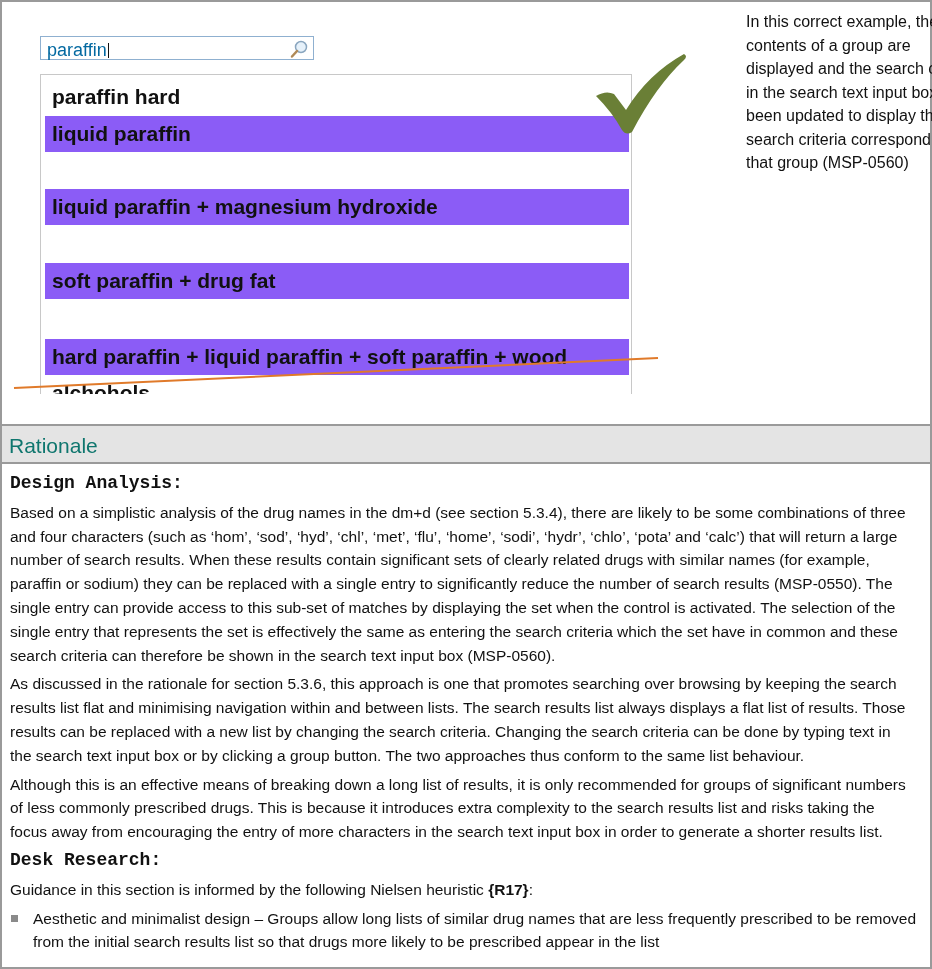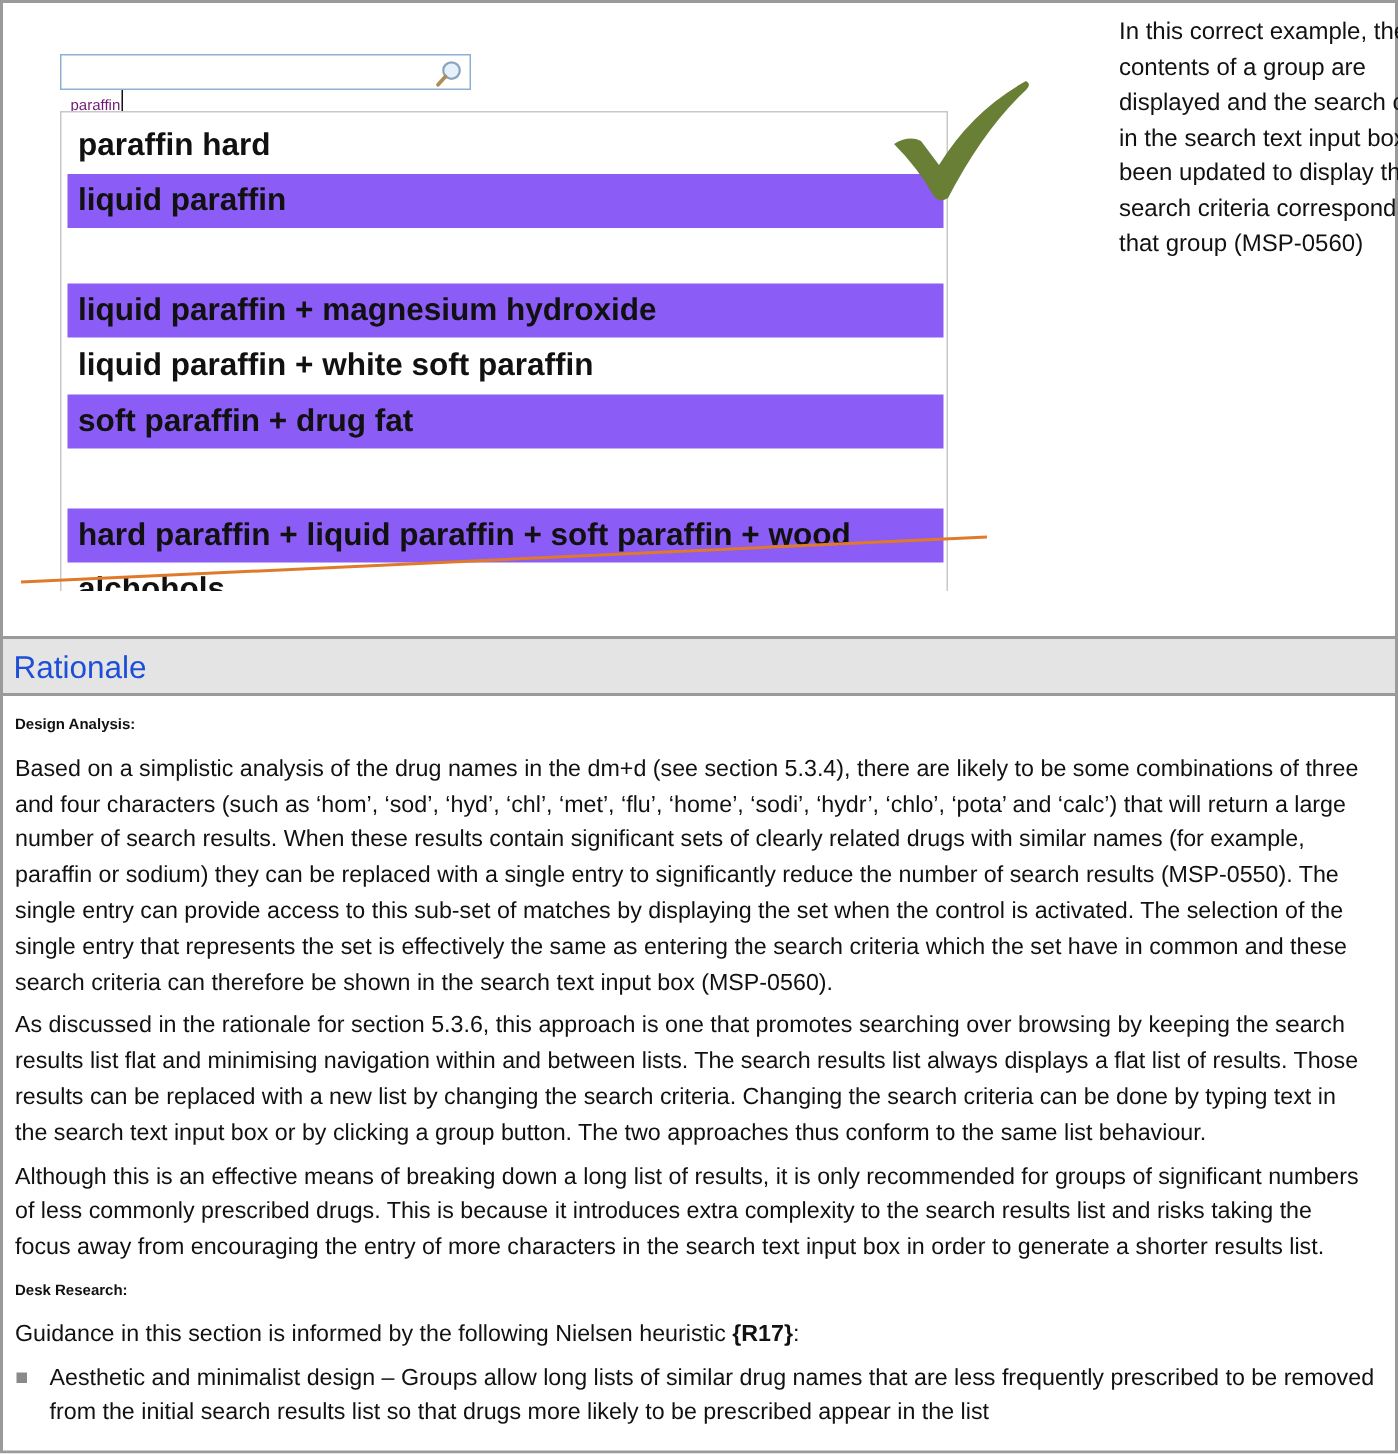--- a/index.html
+++ b/index.html
@@ -3,36 +3,36 @@
 <meta charset="utf-8">
 <style>
   html, body { margin: 0; padding: 0; background: #ffffff; }
   body { width: 932px; height: 969px; position: relative; overflow: hidden;
          font-family: "Liberation Sans", sans-serif; color: #111; }
   .frame { position: absolute; left: 0; top: 0; width: 928px; height: 965px;
            border: 2px solid #9a9a9a; }
   .example { position: absolute; left: 0; top: 0; width: 928px; height: 420px; background: #fff; }
   .search-box { position: absolute; left: 38px; top: 34px; width: 274px; height: 24px;
                 border: 1px solid #8fb0d0; background: #fff; box-sizing: border-box; }
-  .search-text { position: absolute; left: 6px; top: 3px; font-size: 10px; color: #701a75; margin-top: 20px; }
+  .search-text { position: absolute; left: 6px; top: 3px; font-size: 18px; color: #0369a1; }
   .caret { display: inline-block; width: 1px; height: 15px; background: #111; vertical-align: -2px; margin-left: 1px; }
   .search-icon { position: absolute; right: 4px; top: 2px; width: 20px; height: 20px; }
   .result-list { position: absolute; left: 38px; top: 72px; width: 592px; height: 320px;
                  border: 1px solid #c8c8c8; border-bottom: none; background: #fff; overflow: hidden; box-sizing: border-box; }
   .row { position: absolute; left: 4px; width: 584px; height: 36px; box-sizing: border-box;
          padding-left: 7px; font-size: 21px; font-weight: bold; line-height: 36px; color: #111; }
   .row.shaded { background: #8b5cf6; }
   .note { position: absolute; left: 696px; top: 8px; width: 232px; font-size: 16px; line-height: 23.5px; color: #111; margin-left: 48px; }
   .check { position: absolute; left: 590px; top: 50px; width: 100px; height: 84px; }
   .orange-line { position: absolute; left: 0; top: 0; width: 932px; height: 420px; pointer-events: none; }
   .rationale-header { position: absolute; left: 0; top: 422px; width: 928px; height: 40px;
                       background: #e4e4e4; border-top: 2px solid #9a9a9a; border-bottom: 2px solid #9a9a9a; box-sizing: border-box; }
-  .rationale-title { position: absolute; left: 7px; top: 8px; font-size: 21px; color: #1d4ed8; }
+  .rationale-title { position: absolute; left: 7px; top: 8px; font-size: 21px; color: #0f766e; }
   .body { position: absolute; left: 8px; top: 470px; width: 916px; font-size: 15.5px; line-height: 23.8px; color: #111; }
-  .body h3 { margin: 0 0 5px 0; font-size: 10px; font-weight: bold; }
+  .body h3 { margin: 0 0 5px 0; font-size: 18px; font-weight: bold; font-family: Liberation Mono, monospace; }
   .body p { margin: 0 16px 5px 0; }
   .bullet { position: relative; padding-left: 23px; }
   .bullet-mark { position: absolute; left: 1px; top: 8px; width: 7px; height: 7px; background: #8a8a8a; }
 </style>
 </head>
 <body>
 
 <div class="frame">
 
   <div class="example">
@@ -42,21 +42,20 @@
       <svg class="search-icon" viewBox="0 0 20 20">
         <circle cx="12" cy="8" r="5.5" fill="#e6f1fa" stroke="#8aa6bf" stroke-width="1.5"></circle>
         <line x1="8" y1="12" x2="3" y2="17.5" stroke="#b08a58" stroke-width="2.5" stroke-linecap="round"></line>
       </svg>
     </div>
 
     <div class="result-list">
       <div class="row" style="top:4px">paraffin hard</div>
       <div class="row shaded" style="top:41px">liquid paraffin</div>
       <div class="row shaded" style="top:114px">liquid paraffin + magnesium hydroxide</div>
-      <div class="row" style="top:151px">liquid paraffin + white soft paraffin</div>
       <div class="row shaded" style="top:188px">soft paraffin + drug fat</div>
       <div class="row shaded" style="top:264px">hard paraffin + liquid paraffin + soft paraffin + wood alchohols</div>
     </div>
 
     <svg class="check" viewBox="0 0 100 84">
       <path d="M4 44 Q14 38 22 42 L34 58 Q56 22 92 2 Q96 4 92 8 Q64 34 40 80 Q34 84 30 78 Q20 60 4 44 Z" fill="#6a7f36"></path>
     </svg>
 
     <svg class="orange-line" viewBox="0 0 932 420">
       <line x1="12" y1="386" x2="656" y2="356" stroke="#e07a2a" stroke-width="2"></line>

